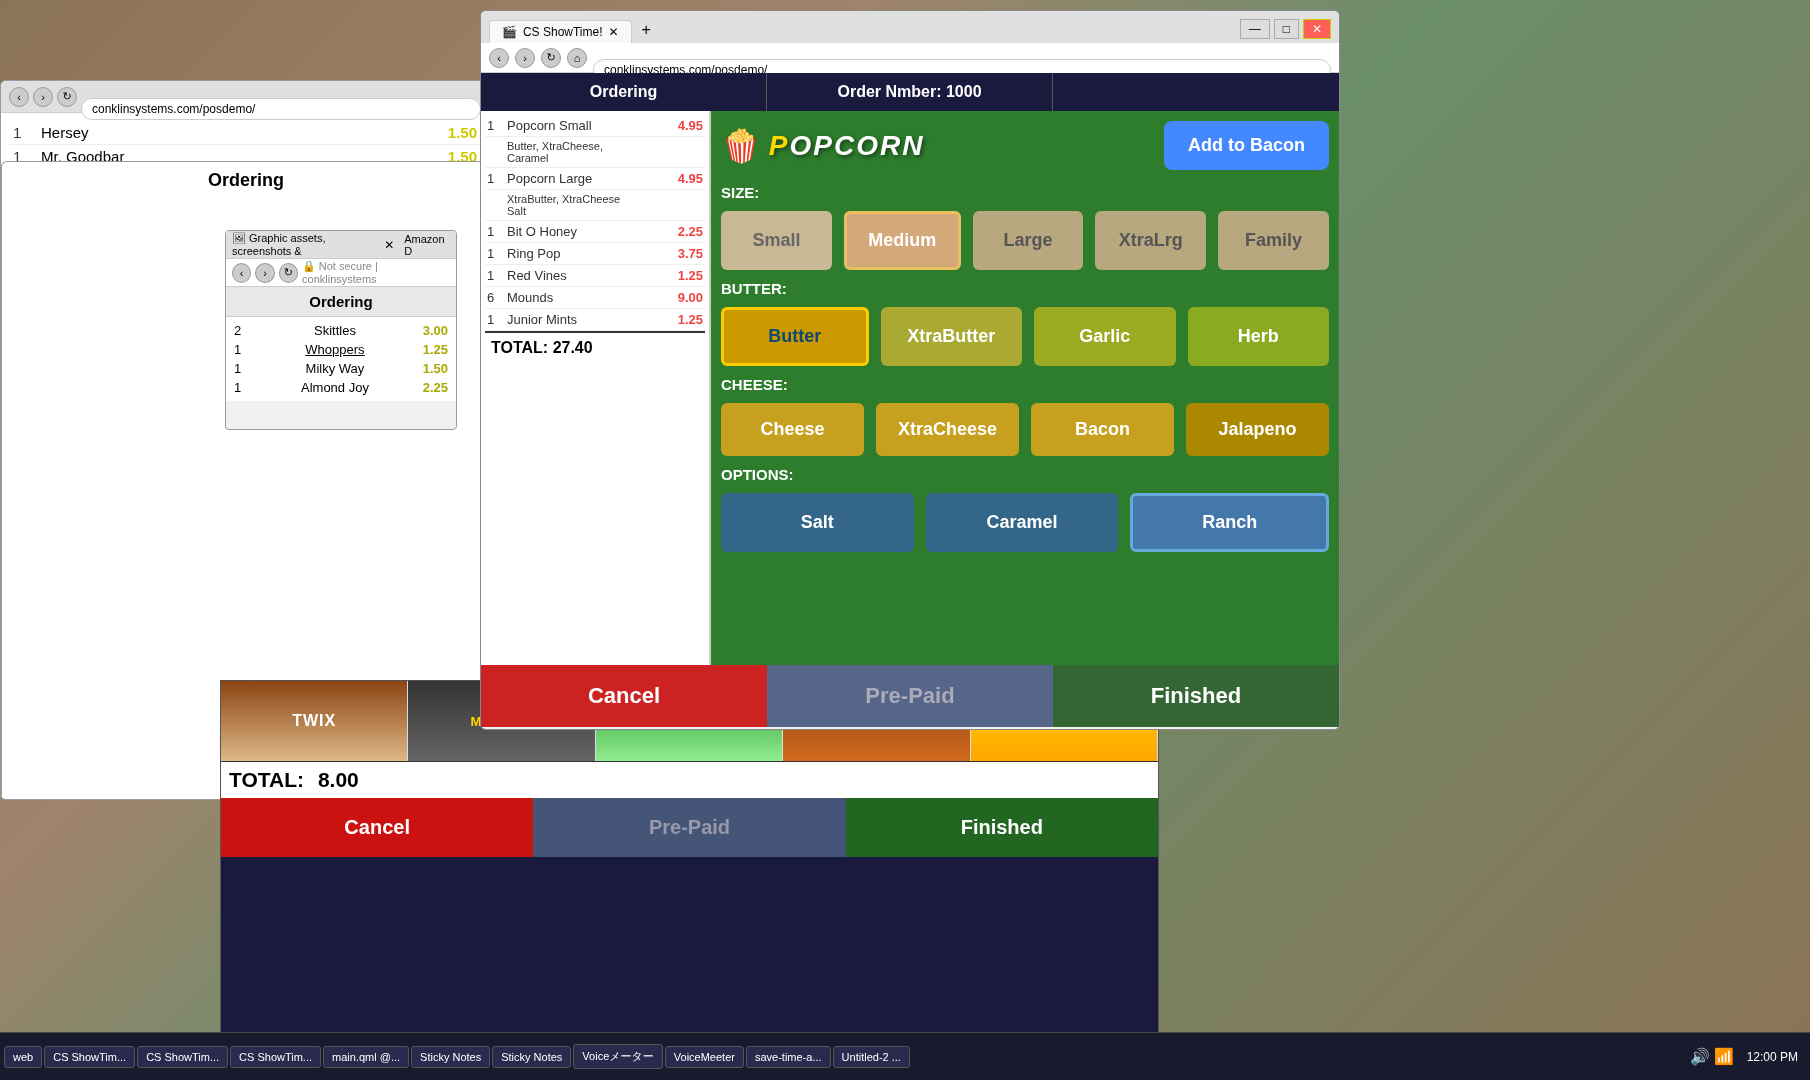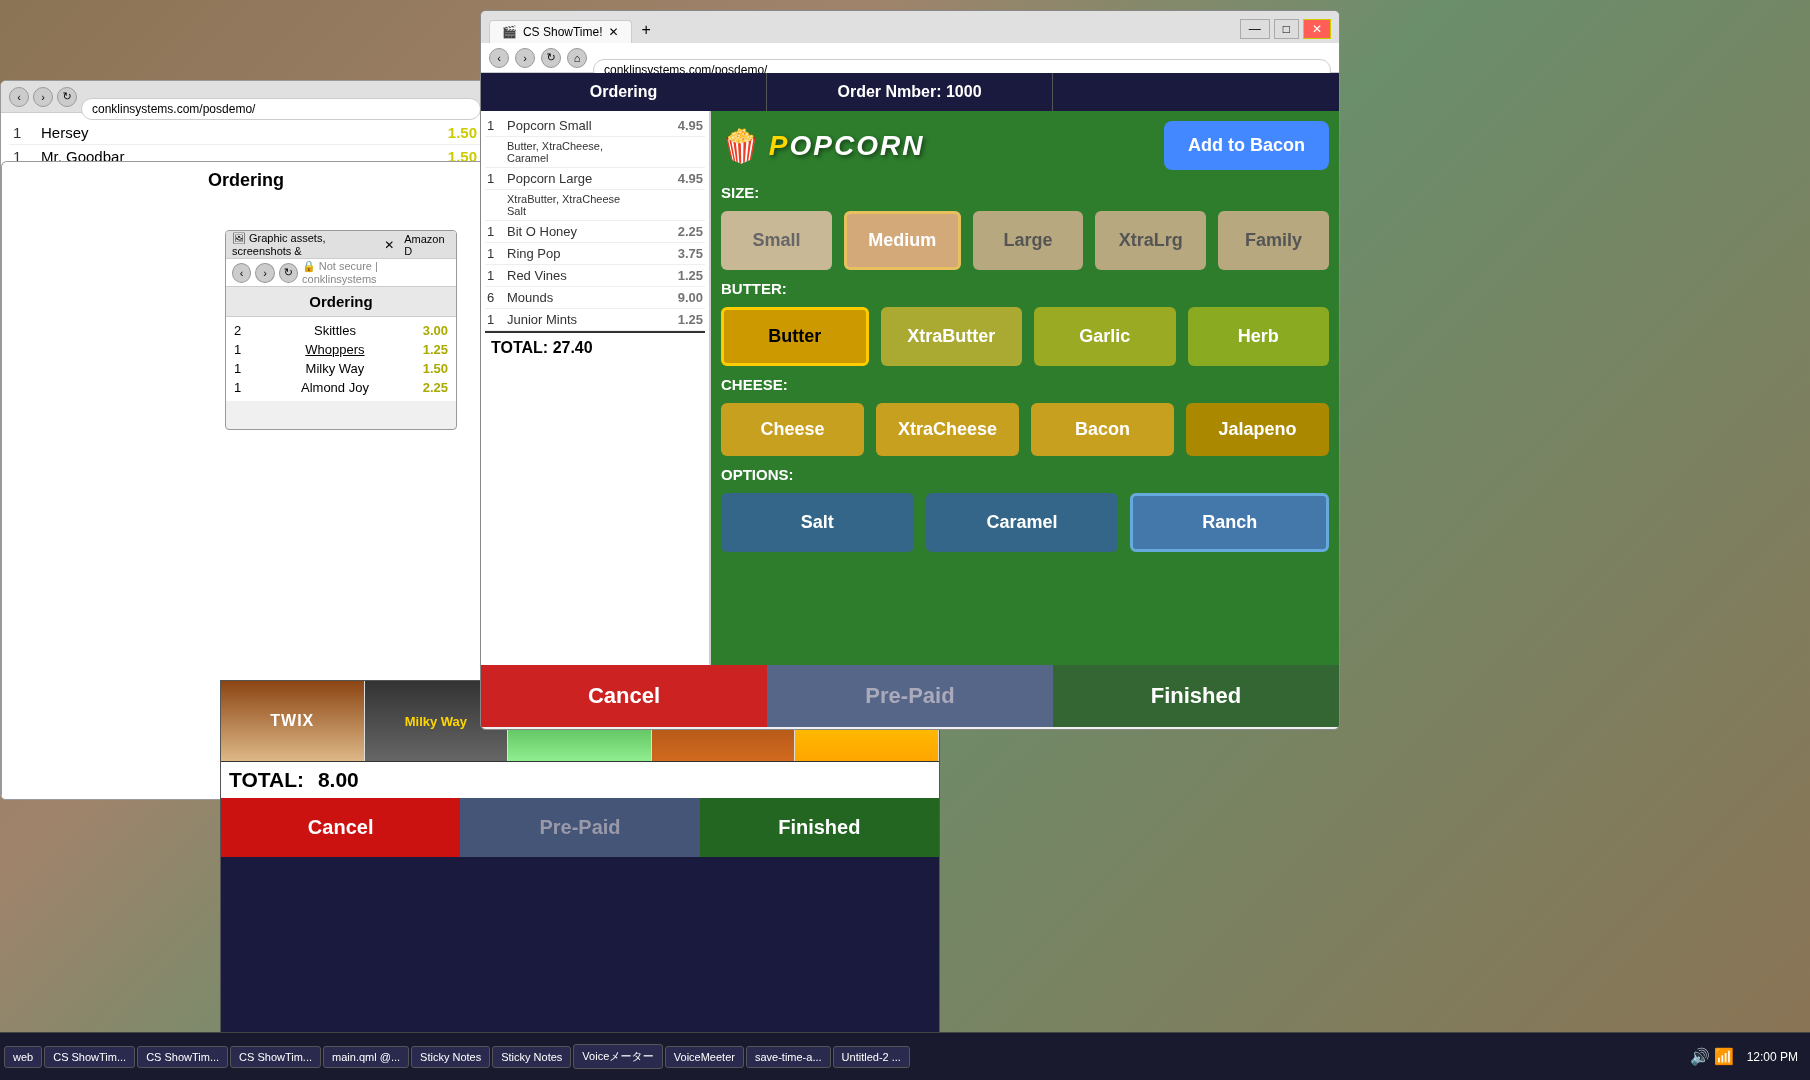--- a/index.html
+++ b/index.html
@@ -213,21 +213,21 @@
 
     .pos-order-item {
       display: flex;
       justify-content: space-between;
       padding: 3px 2px;
       border-bottom: 1px solid #eee;
     }
 
     .pos-order-item .qty { color: #333; min-width: 16px; }
     .pos-order-item .name { flex: 1; padding-left: 4px; color: #333; }
-    .pos-order-item .price { color: #737373; font-weight: bold; }
+    .pos-order-item .price { color: #ef4444; font-weight: bold; }
 
     .pos-order-total {
       padding: 6px;
       font-size: 16px;
       font-weight: bold;
       border-top: 2px solid #333;
     }
 
     
     .pos-configurator {
@@ -292,21 +292,21 @@
       cursor: pointer;
       flex: 1;
       min-width: 80px;
       color: white;
     }
 
     .config-btn.size-unselected { background: #c8b896; color: #666; }
     .config-btn.size-selected { background: #d4a97a; color: white; border: 3px solid #e8c060; }
     .config-btn.size-normal { background: #b8a880; color: #555; }
 
-    .config-btn.butter-selected { background: #cc9900; color: #000000; border: 3px solid #ffcc00; }
+    .config-btn.butter-selected { background: #cc9900; color: #0c4a6e; border: 3px solid #ffcc00; }
     .config-btn.butter-normal { background: #aaaa33; color: white; }
 
     .config-btn.cheese-normal { background: #c8a020; color: white; }
 
     .config-btn.option-normal { background: #336688; color: white; }
     .config-btn.option-selected { background: #4477aa; color: white; border: 3px solid #66aadd; }
 
     .pos-footer {
       display: flex;
       gap: 0;
@@ -325,21 +325,21 @@
 
     .footer-btn.cancel { background: #cc2222; }
     .footer-btn.prepaid { background: #556688; color: #aab; }
     .footer-btn.finished { background: #336633; }
 
     
     .browser-window-bottom {
       position: absolute;
       top: 680px;
       left: 220px;
-      width: 720px;
+      width: 939px;
       height: 380px;
       background: #1a1a3e;
       border: 1px solid #555;
       z-index: 12;
       overflow: hidden;
     }
 
     .bottom-total {
       padding: 6px 8px;
       font-size: 21px;

